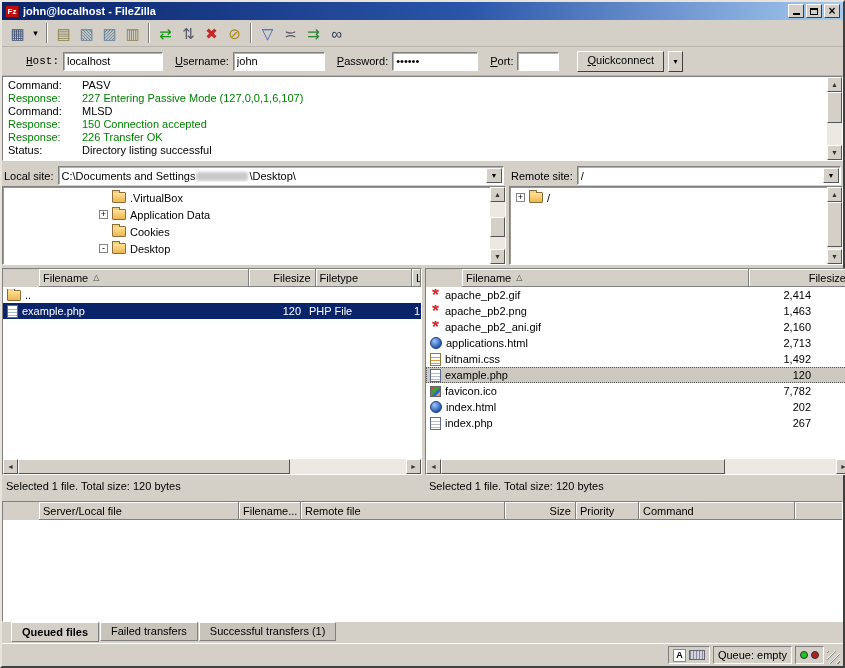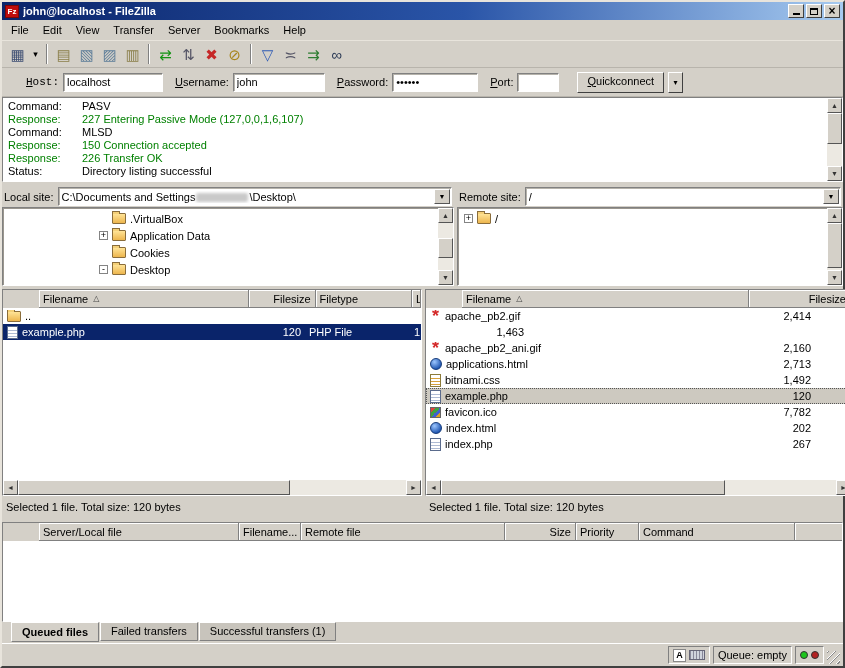--- a/index.html
+++ b/index.html
@@ -70,21 +70,21 @@
   .logpane { height:85px; flex:none; display:flex; margin:0 0 0 0; background:#fff;
              border:1px solid; border-color:#808080 #fff #fff #808080; }
   .logtext { flex:1; padding:2px 5px; overflow:hidden; line-height:13px; white-space:nowrap; }
   .log-line { display:flex; }
   .log-type { width:74px; flex:none; }
   .k-cmd { color:#000; } .k-resp { color:#008000; } .k-status { color:#000; }
 
   
   .sitepanes { height:100px; flex:none; display:flex; }
   .sitepane { display:flex; flex-direction:column; }
-  .sp-left { width:452px; flex:none; } .sp-right { flex:1; }
+  .sp-left { width:504px; flex:none; } .sp-right { flex:1; }
   .pane-top { height:21px; flex:none; display:flex; align-items:center; padding:1px 2px; gap:4px; }
   .pane-label { white-space:nowrap; }
   .combo { flex:1; height:19px; background:#fff; border:1px solid; border-color:#808080 #fff #fff #808080;
            box-shadow:inset 1px 1px 0 #b5b2aa; display:flex; align-items:center; padding-left:3px; overflow:hidden; }
   .combo-text { flex:1; white-space:nowrap; overflow:hidden; }
   .combo-btn { width:16px; height:15px; margin:0 1px 0 auto; flex:none; background:#d4d0c8; border:1px solid;
                border-color:#fff #555 #555 #fff; font-size:7px; line-height:13px; text-align:center; }
   .redacted { display:inline-block; width:52px; height:9px; background:#c9c9c9; border-radius:2px;
               filter:blur(1.5px); vertical-align:-1px; margin:0 1px; }
   .tree { flex:1; display:flex; overflow:hidden; }
@@ -179,29 +179,20 @@
         </span>
       <span class="wbtn">
           <span class="g-max"></span>
         </span>
       <span class="wbtn">
           <span class="g-close"></span>
         </span>
     </span>
   </div>
 
-  <div class="menubar">
-    <span class="menu-item">File</span>
-    <span class="menu-item">Edit</span>
-    <span class="menu-item">View</span>
-    <span class="menu-item">Transfer</span>
-    <span class="menu-item">Server</span>
-    <span class="menu-item">Bookmarks</span>
-    <span class="menu-item">Help</span>
-  </div>
 
   <div class="toolbar">
     <span class="tbtn">
         <span class="ticon c0">▦</span>
       </span>
     <span class="tbtn tbtn-dd">
         <span class="ticon cdd">▾</span>
       </span>
     <span class="tsep"></span>
     <span class="tbtn">
@@ -423,20 +414,24 @@
           </div>
           <div class="rowarea">
             <div class="frow">
                 <div class="fcell rc-name">
                   <span class="icon i-img"></span>
                   <span>apache_pb2.gif</span>
                 </div>
                 <div class="fcell rc-size num">2,414</div>
               </div>
             <div class="frow">
+                <div class="fcell rc-name">
+                  <span class="icon i-img"></span>
+                  <span>apache_pb2.png</span>
+                </div>
                 <div class="fcell rc-size num">1,463</div>
               </div>
             <div class="frow">
                 <div class="fcell rc-name">
                   <span class="icon i-img"></span>
                   <span>apache_pb2_ani.gif</span>
                 </div>
                 <div class="fcell rc-size num">2,160</div>
               </div>
             <div class="frow">

